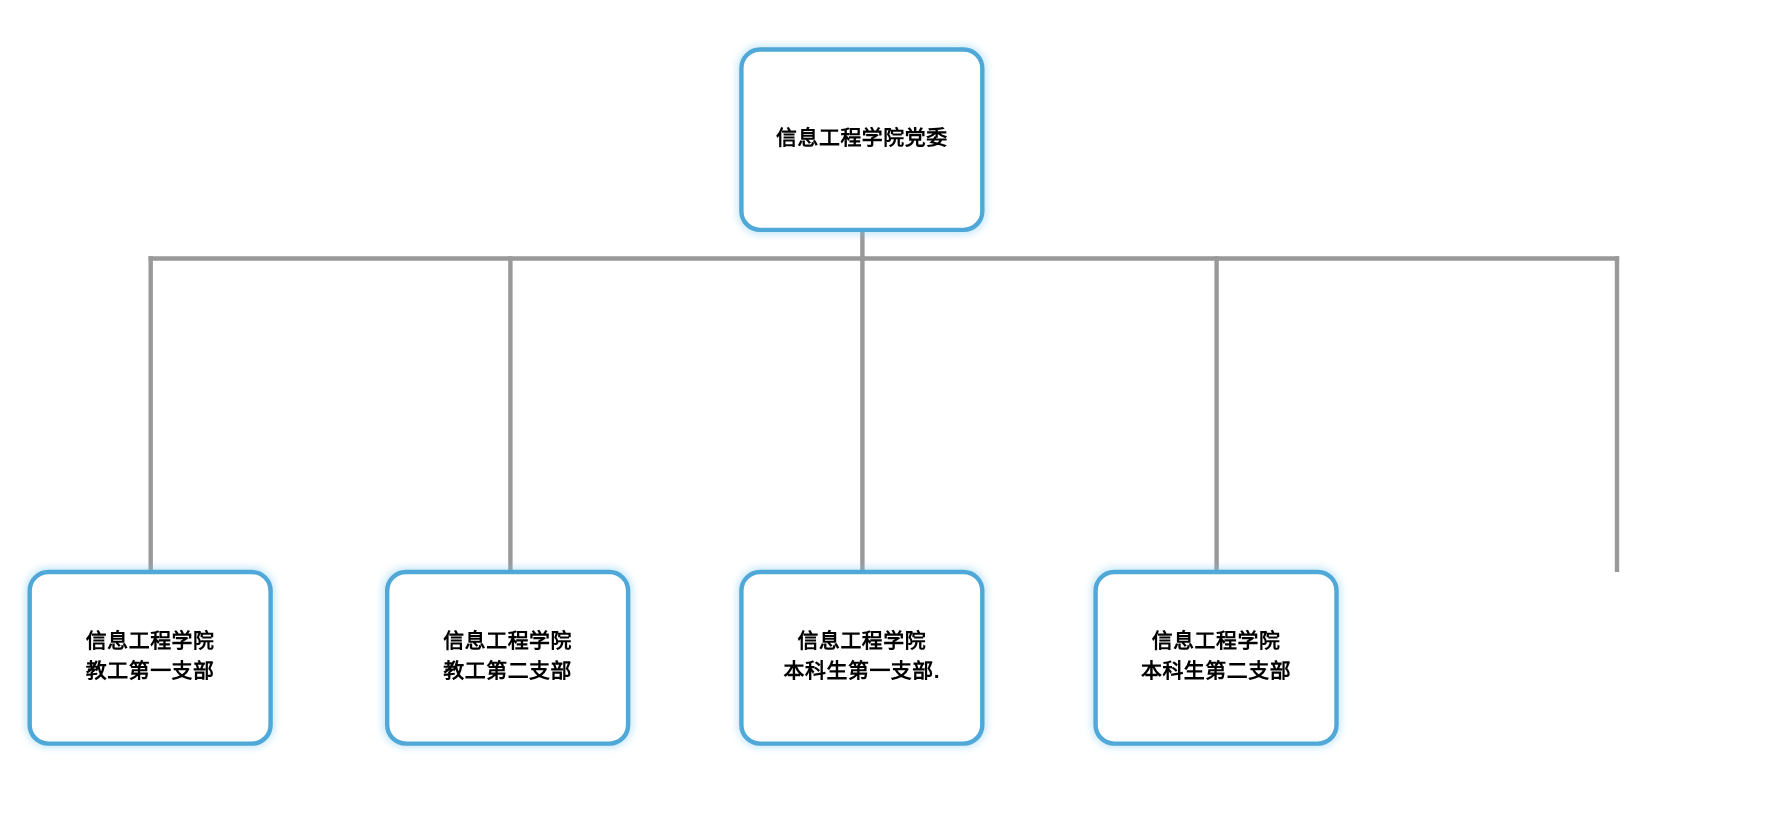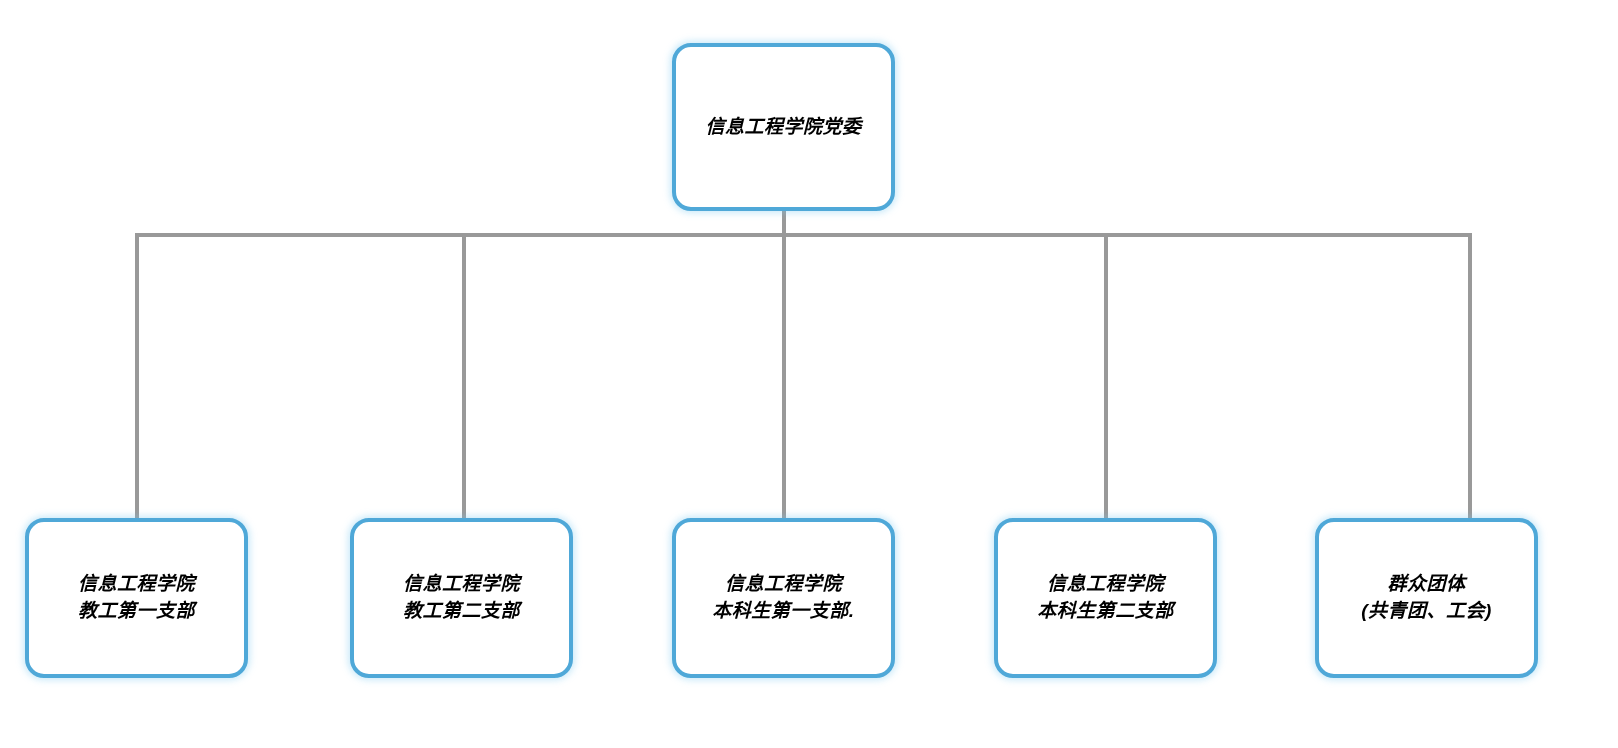--- a/index.html
+++ b/index.html
@@ -38,21 +38,20 @@
     border-style: solid;
     border-width: 4px;
     border-color: #4FA8D8;
     border-radius: 19px;
     display: flex;
     align-items: center;
     justify-content: center;
     text-align: center;
     box-shadow: 0 0 7px 2px rgba(120, 200, 240, 0.40);
     z-index: 2;
-    font-style: italic;
   }
 
   .node .label {
     color: #000000;
     font-weight: bold;
     line-height: 1.42;
     letter-spacing: 0.5px;
     white-space: pre-line;
     user-select: none;
   }
@@ -120,18 +119,14 @@
   <div class="node child" id="node-child-2">
     <span class="label">信息工程学院
 本科生第一支部.</span>
   </div>
 
   <div class="node child" id="node-child-3">
     <span class="label">信息工程学院
 本科生第二支部</span>
   </div>
 
-  <div class="node child" id="node-child-4">
-    <span class="label">群众团体
-(共青团、工会)</span>
-  </div>
 
 </div>
 
 </body></html>

